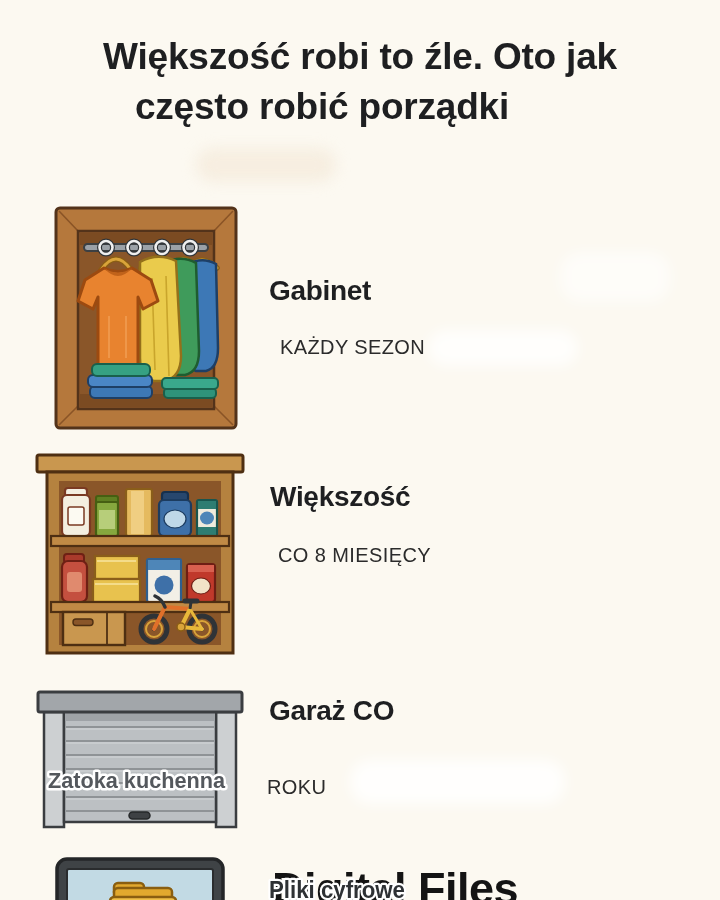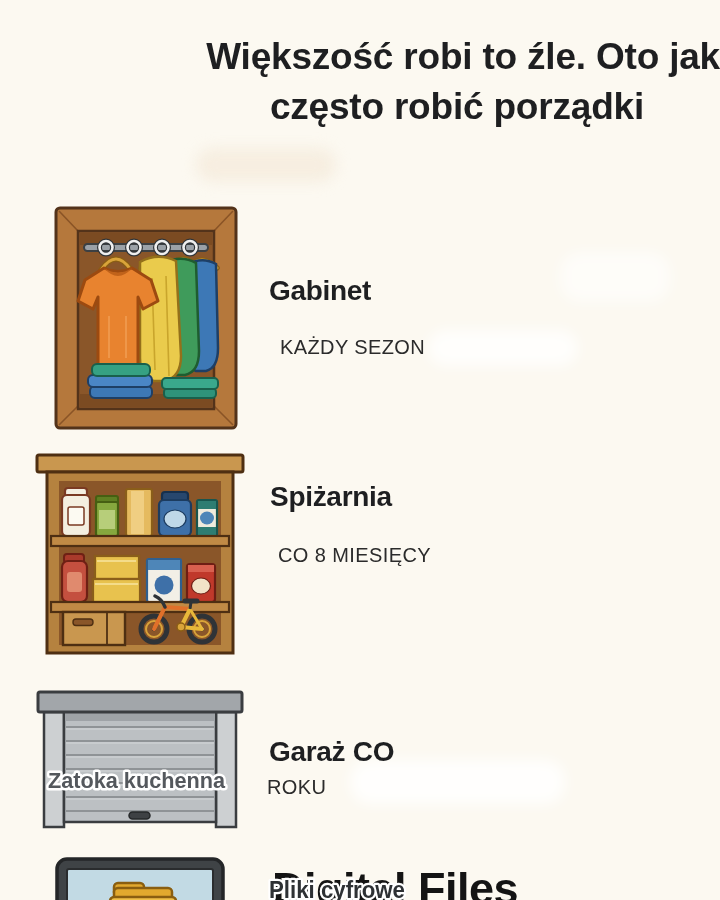--- a/index.html
+++ b/index.html
@@ -2,21 +2,21 @@
 <html><head>
 <meta charset="utf-8">
 <style>
   html,body{margin:0;padding:0;}
   body{
     width:720px;height:900px;overflow:hidden;position:relative;
     background:#FCF9F1;
     font-family:"Liberation Sans","DejaVu Sans",sans-serif;
   }
   .abs{position:absolute;}
-  .title{left:0;top:32px;width:720px;text-align:right;
+  .title{left:0;top:32px;width:720px;text-align:center;
     font-size:37px;line-height:50px;font-weight:600;color:#1E1F21;letter-spacing:-0.2px;}
   .title .l2{padding-right:76px;}
   .heading{font-size:28px;font-weight:600;color:#1E1F21;letter-spacing:-0.3px;line-height:1;white-space:nowrap;}
   .freq{font-size:20px;font-weight:400;color:#2B2B2B;letter-spacing:0.4px;line-height:1;white-space:nowrap;}
   .smudge{border-radius:20px;filter:blur(7px);}
   .digital-base{font-size:45px;font-weight:700;color:#141414;line-height:1;letter-spacing:-0.5px;white-space:nowrap;}
 </style>
 </head>
 <body>
 
@@ -149,21 +149,21 @@
     <path d="M147 175 L156 157" stroke="#E8B83A" stroke-width="4" stroke-linecap="round" fill="none"></path>
     <path d="M147 175 L168 177" stroke="#E8B83A" stroke-width="4" stroke-linecap="round" fill="none"></path>
     <path d="M156 157 L168 177" stroke="#E8B83A" stroke-width="3" stroke-linecap="round" fill="none"></path>
     <circle cx="147" cy="175" r="4" fill="#D9A43A" stroke="#8A5E14" stroke-width="1.5"></circle>
     <path d="M131 155 Q128 147 121 144" stroke="#2F3337" stroke-width="3.5" stroke-linecap="round" fill="none"></path>
     <line x1="151" y1="149" x2="163" y2="149" stroke="#2F3337" stroke-width="5" stroke-linecap="round"></line>
     <line x1="156" y1="157" x2="157" y2="150" stroke="#2F3337" stroke-width="3"></line>
   </g>
 </svg>
 
-<div class="abs heading" style="left:270px;top:483px;">Spiżarnia</div>
+<div class="abs heading" style="left:270px;top:483px;">Większość</div>
 <div class="abs freq" style="left:278px;top:545px;">CO 8 MIESIĘCY</div>
 
 <svg class="abs" style="left:36px;top:688px;" width="208" height="144" viewBox="0 0 208 144">
   <rect x="8" y="24" width="20" height="115" fill="#CDD0D2" stroke="#3A3D40" stroke-width="2.5"></rect>
   <rect x="180" y="24" width="20" height="115" fill="#CDD0D2" stroke="#3A3D40" stroke-width="2.5"></rect>
   <rect x="28" y="24" width="152" height="110" fill="#BCC0C3" stroke="#3A3D40" stroke-width="2.5"></rect>
   <rect x="29" y="25" width="150" height="8" fill="#9FA3A7"></rect>
   <g>
     <line x1="30" y1="39" x2="178" y2="39" stroke="#8F9396" stroke-width="1.8"></line>
     <line x1="30" y1="41" x2="178" y2="41" stroke="#D4D7D9" stroke-width="1"></line>
@@ -177,21 +177,21 @@
     <line x1="30" y1="97" x2="178" y2="97" stroke="#D4D7D9" stroke-width="1"></line>
     <line x1="30" y1="109" x2="178" y2="109" stroke="#8F9396" stroke-width="1.8"></line>
     <line x1="30" y1="111" x2="178" y2="111" stroke="#D4D7D9" stroke-width="1"></line>
     <line x1="30" y1="123" x2="178" y2="123" stroke="#8F9396" stroke-width="1.8"></line>
   </g>
   <rect x="2" y="4" width="204" height="20" rx="2" fill="#A2A6AA" stroke="#3A3D40" stroke-width="3"></rect>
   <rect x="93" y="124" width="21" height="7" rx="3.5" fill="#3E4144" stroke="#26282A" stroke-width="1.5"></rect>
   <text x="12" y="100" font-size="22.5" font-weight="bold" fill="#54585D" stroke="#FFFFFF" stroke-width="5" paint-order="stroke" stroke-linejoin="round" textLength="177" lengthAdjust="spacingAndGlyphs">Zatoka kuchenna</text>
 </svg>
 
-<div class="abs heading" style="left:269px;top:738px;">Garaż CO</div>
+<div class="abs heading" style="left:269px;top:697px;">Garaż CO</div>
 <div class="abs freq" style="left:267px;top:765px;margin-top:12px;">ROKU</div>
 
 <svg class="abs" style="left:54px;top:855px;" width="172" height="120" viewBox="0 0 172 120">
   <rect x="3" y="4" width="166" height="112" rx="10" fill="#3F4346" stroke="#242628" stroke-width="3.5"></rect>
   <rect x="13" y="14" width="146" height="94" rx="2" fill="#C2DAE4" stroke="#2A2C2E" stroke-width="2"></rect>
   <g>
     <rect x="60" y="28" width="30" height="13" rx="4" fill="#E2A92E" stroke="#8A5E10" stroke-width="2.5"></rect>
     <rect x="60" y="33" width="58" height="42" rx="4" fill="#E2A92E" stroke="#8A5E10" stroke-width="2.5"></rect>
     <rect x="56" y="42" width="66" height="34" rx="4" fill="#F0C14A" stroke="#8A5E10" stroke-width="2.5"></rect>
   </g>

